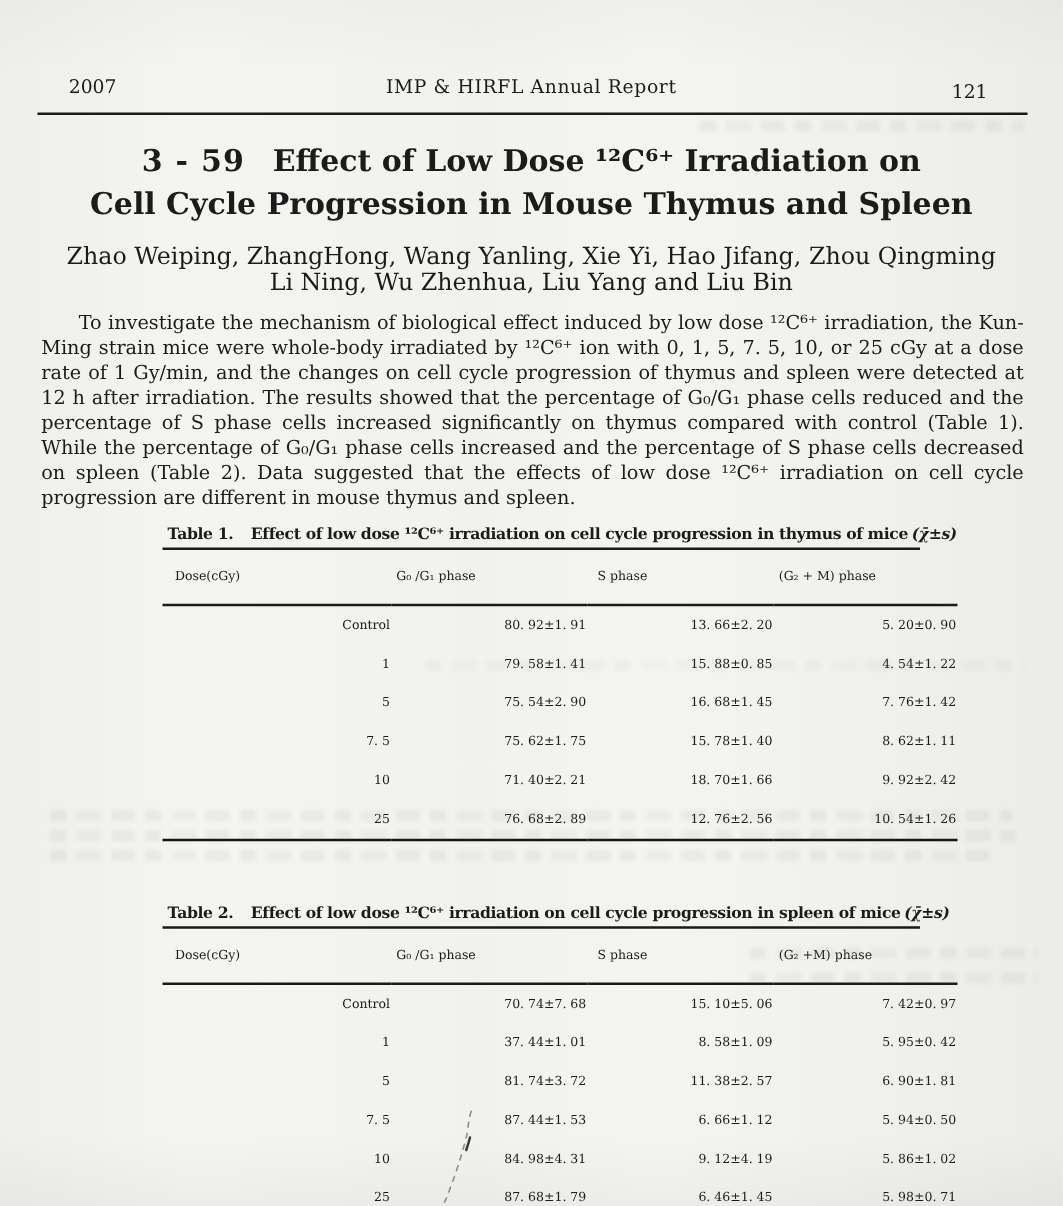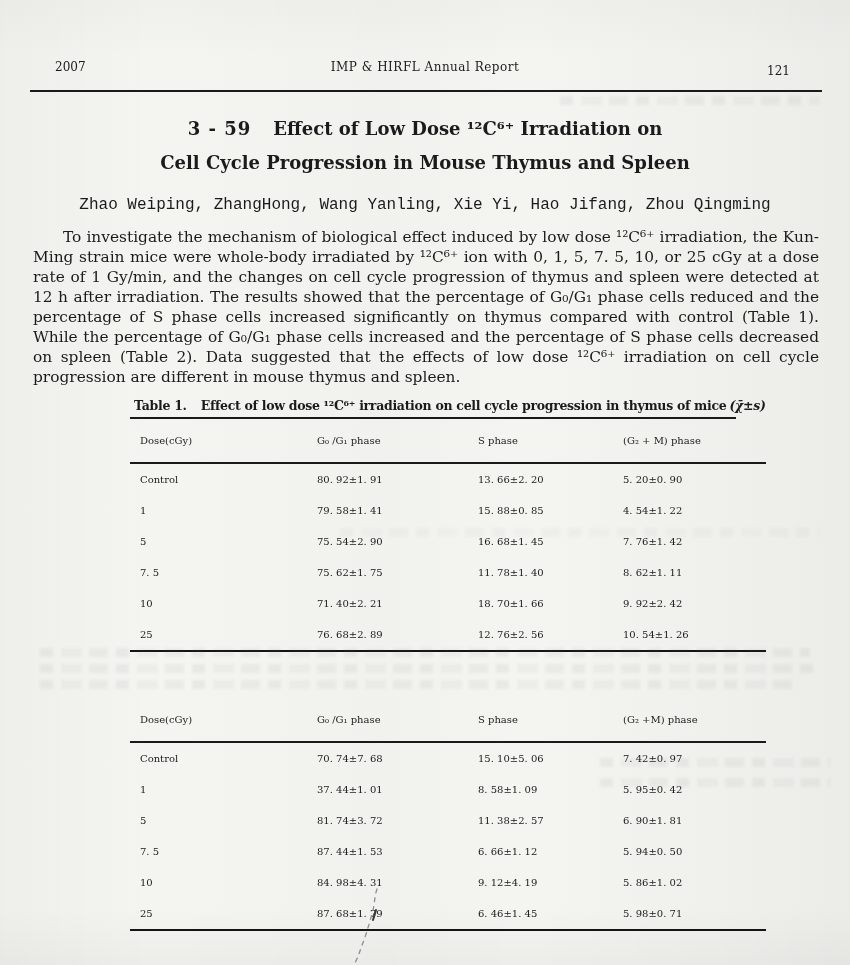--- a/index.html
+++ b/index.html
@@ -13,30 +13,30 @@
       #f4f4f1;
     overflow:hidden;
     font-family:"DejaVu Serif","Liberation Serif",serif;
     color:#1b1b1b;
   }
   
   .runhead{
     position:relative;
     padding-top:62px;
     height:22px;
-    font-size:12px;
+    font-size:15px;
   }
   .runhead .year{position:absolute;left:55px;top:60px;}
   .runhead .journal{position:absolute;left:50%;top:60px;transform:translateX(-50%);letter-spacing:0.5px;}
   .runhead .pageno{position:absolute;right:60px;top:64px;}
   .headrule{margin:6px 28px 0 30px;height:2px;background:#1a1a1a;}
   
-  .title{margin:20px 30px 0 30px;text-align:center;font-weight:bold;font-size:18px;line-height:34px;}
+  .title{margin:20px 30px 0 30px;text-align:center;font-weight:bold;font-size:24px;line-height:34px;}
   .title .tno{margin-right:22px;letter-spacing:1px;}
-  .authors{margin-top:15px;text-align:center;font-size:16px;line-height:21px;font-family:Liberation Mono, monospace;}
+  .authors{margin-top:15px;text-align:center;font-size:19px;line-height:21px;}
   
   .abstract{
     margin:11px 31px 0 33px;
     font-size:15.4px;line-height:20px;
     text-align:justify;text-indent:30px;
   }
   
   .tblock{margin-left:130px;width:606px;position:relative;}
   .tblock.first{margin-top:8px;}
   .tblock.second{margin-top:46px;}
@@ -47,21 +47,21 @@
     border-bottom:2px solid #1a1a1a;
   }
   .tcaption .clabel{margin-right:14px;}
   .tcaption .cmath{font-style:italic;margin-left:3px;}
   table.data{width:100%;border-collapse:collapse;table-layout:fixed;font-size:10px;}
   table.data th{
     font-weight:normal;text-align:left;
     height:41px;vertical-align:middle;
     border-bottom:2px solid #1a1a1a;
   }
-  table.data td{height:29px;vertical-align:middle;text-align:left;}
+  table.data td{height:29px;vertical-align:middle;text-align:right;}
   table.data tr.lastrow td{border-bottom:2.5px solid #141414;}
   .c1{width:172px;padding-left:10px;}
   .c2{width:152px;padding-left:4px;}
   .c3{width:140px;padding-left:8px;}
   .c4{width:142px;padding-left:4px;}
   
   .ghost{
     position:absolute;
     background:repeating-linear-gradient(90deg,
       rgba(95,95,95,0.20) 0 13px, rgba(95,95,95,0) 13px 21px,
@@ -83,20 +83,21 @@
   </div>
   <div class="headrule"></div>
 
   <div class="title">
     <div><span class="tno">3 - 59</span><span>Effect of Low Dose ¹²C⁶⁺ Irradiation on</span></div>
     <div><span>Cell Cycle Progression in Mouse Thymus and Spleen</span></div>
   </div>
 
   <div class="authors">
     <div>Zhao Weiping, ZhangHong, Wang Yanling, Xie Yi, Hao Jifang, Zhou Qingming</div>
+    <div>Li Ning, Wu Zhenhua, Liu Yang and Liu Bin</div>
   </div>
 
   <p class="abstract">To investigate the mechanism of biological effect induced by low dose ¹²C⁶⁺ irradiation, the Kun-Ming strain mice were whole-body irradiated by ¹²C⁶⁺ ion with 0, 1, 5, 7. 5, 10, or 25 cGy at a dose rate of 1 Gy/min, and the changes on cell cycle progression of thymus and spleen were detected at 12 h after irradiation. The results showed that the percentage of G₀/G₁ phase cells reduced and the percentage of S phase cells increased significantly on thymus compared with control (Table 1). While the percentage of G₀/G₁ phase cells increased and the percentage of S phase cells decreased on spleen (Table 2). Data suggested that the effects of low dose ¹²C⁶⁺ irradiation on cell cycle progression are different in mouse thymus and spleen.</p>
 
   <section class="tblock first">
     <div class="tcaption">
       <span class="clabel">Table 1.</span><span>Effect of low dose ¹²C⁶⁺ irradiation on cell cycle progression in thymus of mice</span><span class="cmath">(χ̄±s)</span>
     </div>
     <table class="data">
       <thead>
@@ -122,40 +123,43 @@
         </tr>
         <tr>
           <td class="c1">5</td>
           <td class="c2">75. 54±2. 90</td>
           <td class="c3">16. 68±1. 45</td>
           <td class="c4">7. 76±1. 42</td>
         </tr>
         <tr>
           <td class="c1">7. 5</td>
           <td class="c2">75. 62±1. 75</td>
-          <td class="c3">11. 78±1. 40</td>
+          <td class="c3">15. 78±1. 40</td>
           <td class="c4">8. 62±1. 11</td>
         </tr>
         <tr>
           <td class="c1">10</td>
           <td class="c2">71. 40±2. 21</td>
           <td class="c3">18. 70±1. 66</td>
           <td class="c4">9. 92±2. 42</td>
         </tr>
         <tr class="lastrow">
           <td class="c1">25</td>
           <td class="c2">76. 68±2. 89</td>
           <td class="c3">12. 76±2. 56</td>
           <td class="c4">10. 54±1. 26</td>
         </tr>
       </tbody>
     </table>
   </section>
 
   <section class="tblock second">
+    <div class="tcaption">
+      <span class="clabel">Table 2.</span><span>Effect of low dose ¹²C⁶⁺ irradiation on cell cycle progression in spleen of mice</span><span class="cmath">(χ̄±s)</span>
+    </div>
     <table class="data">
       <thead>
         <tr>
           <th class="c1">Dose(cGy)</th>
           <th class="c2">G₀ /G₁ phase</th>
           <th class="c3">S phase</th>
           <th class="c4">(G₂ +M) phase</th>
         </tr>
       </thead>
       <tbody>

